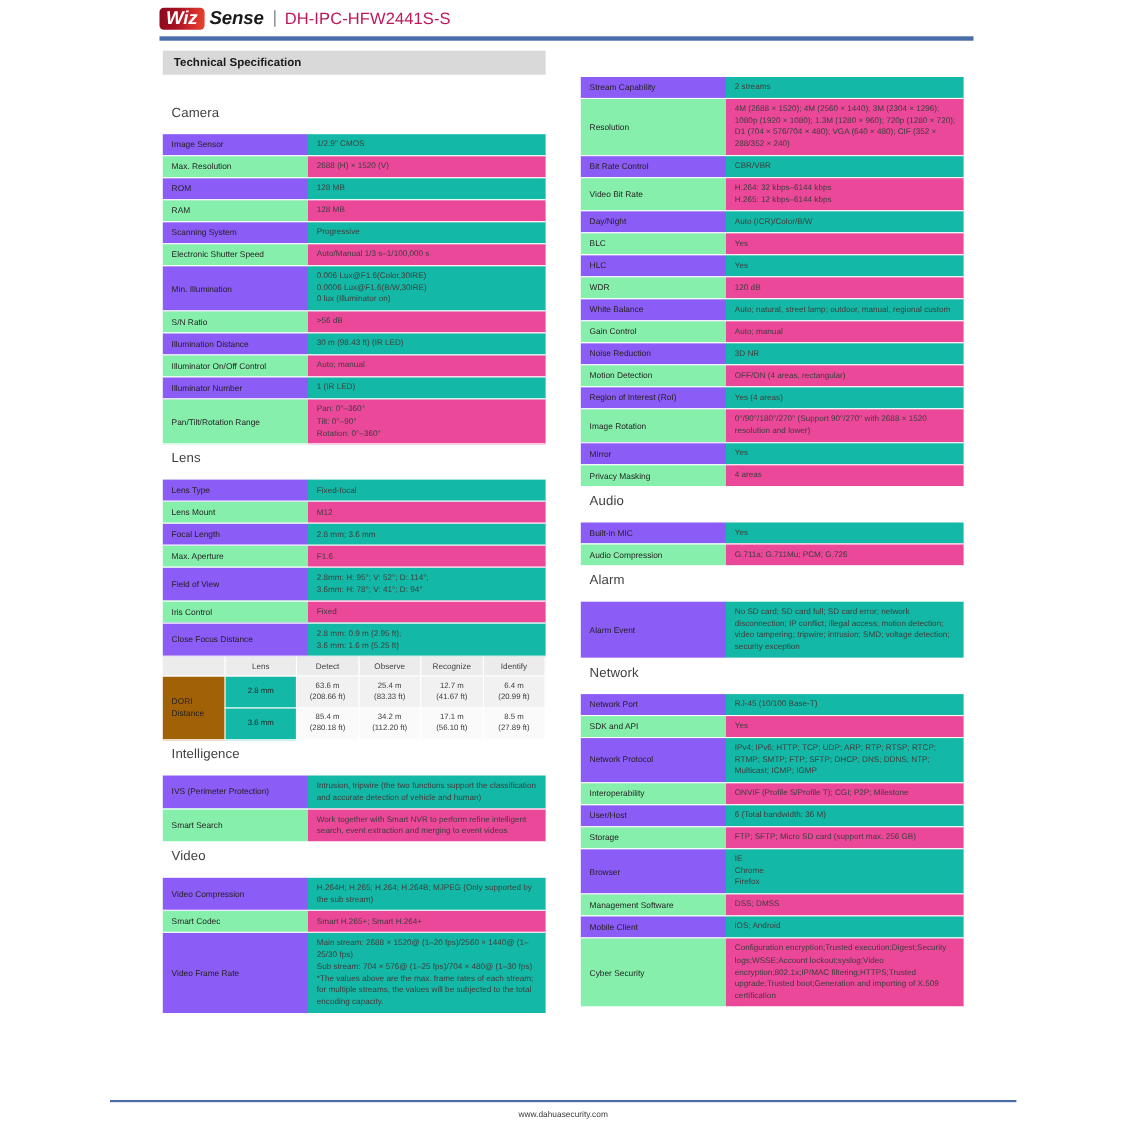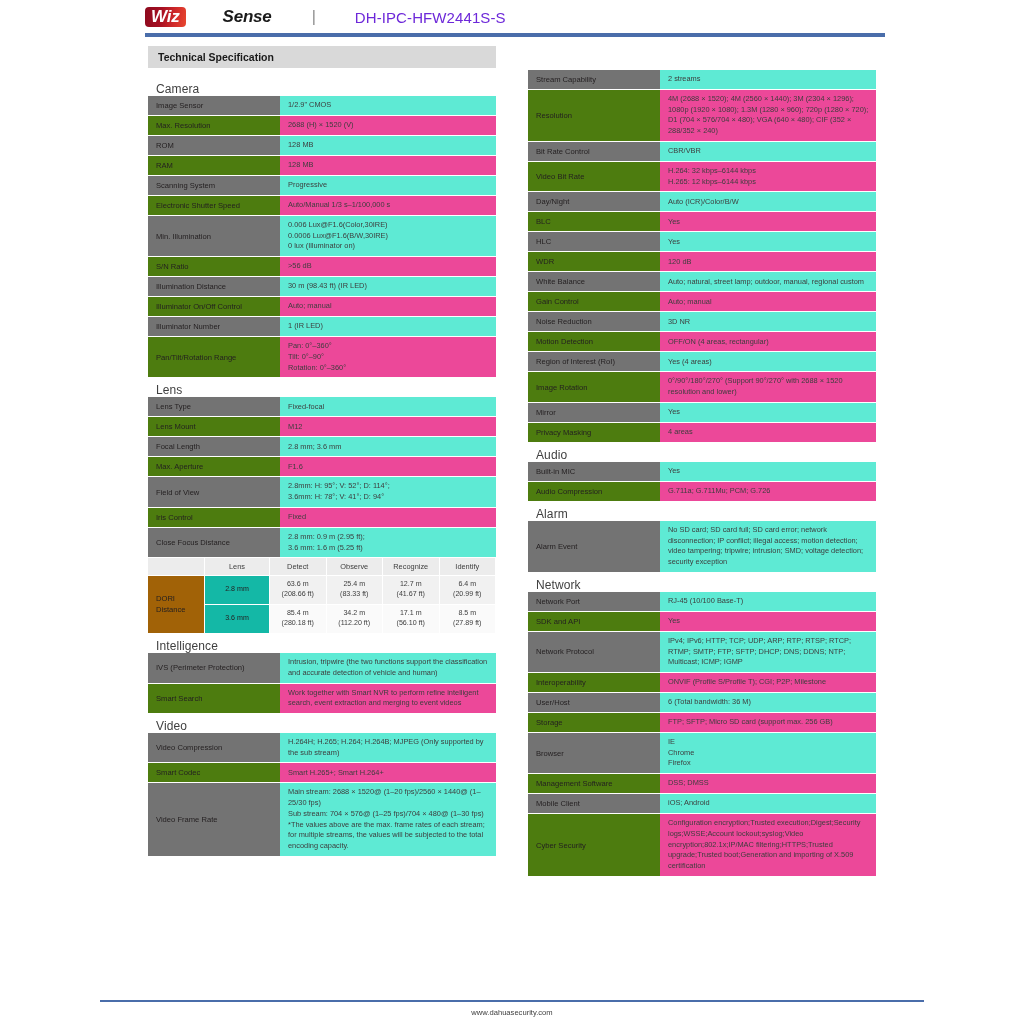--- a/index.html
+++ b/index.html
@@ -8,80 +8,80 @@
     background:#ffffff;
     font-family:"Liberation Sans", sans-serif;
     color:#231f20;
     overflow:hidden;
   }
   .page{position:relative;width:1024px;height:1024px;box-sizing:border-box;}
 
   
   .header{
     position:absolute;left:145px;top:4px;width:740px;height:26px;
-    display:flex;align-items:center;gap:32px;
+    display:flex;align-items:center;
   }
   .wiz-badge{
     display:inline-block;
     background:linear-gradient(100deg,#8c0a1e 0%,#a50f22 38%,#d12b2a 72%,#e8472f 100%);
     color:#ffffff;
     font-style:italic;font-weight:bold;font-size:17px;
     padding:1px 6px 2px 6px;
     border-radius:4px;
     line-height:1.05;
     letter-spacing:-0.2px;
   }
   .sense{
     font-style:italic;font-weight:bold;font-size:17px;color:#1a1a1a;
     margin-left:5px;letter-spacing:-0.2px;
   }
   .hdr-sep{color:#8c8c8c;font-size:16px;margin:0 7px 0 8px;font-weight:300;}
-  .model{font-size:15px;color:#6d28d9;letter-spacing:0.1px;}
+  .model{font-size:15px;color:#be185d;letter-spacing:0.1px;}
 
   .blue-bar{
     position:absolute;left:145px;top:33px;width:740px;height:4px;
     background:#4a6daa;
   }
 
   
   .col{position:absolute;top:46px;width:348px;}
   .col-left{left:148px;}
   .col-right{left:528px;}
 
   .spec-banner{
     background:#d9d9d9;
     font-weight:bold;font-size:10.5px;
     padding:5px 8px 5px 10px;
     color:#1a1a1a;
-    margin-bottom:9px;
+    margin-bottom:22px;
   }
   .spacer-banner{height:24px;}
 
   .sec-title{
     font-size:12px;color:#3f3f3f;font-weight:400;
-    padding:5px 0 0 8px;letter-spacing:0.1px;
+    padding:5px 0 13px 8px;letter-spacing:0.1px;
   }
 
   table.spec{
     width:100%;border-collapse:collapse;table-layout:fixed;
     font-size:7.4px;
   }
   table.spec td{
     vertical-align:middle;
     padding:4px 6px 4px 8px;
     line-height:1.45;
     border-bottom:1px solid #ffffff;
     word-wrap:break-word;
   }
   td.k{width:118px;color:#231f20;font-size:7.6px;}
   td.v{color:#3d3d3d;}
-  tr.odd td{background:#5eead4;}
+  tr.odd td{background:#14b8a6;}
   tr.even td{background:#ec4899;}
-  tr.odd td.k{background:#737373;}
-  tr.even td.k{background:#4d7c0f;}
+  tr.odd td.k{background:#8b5cf6;}
+  tr.even td.k{background:#86efac;}
 
   
   table.dori{
     width:100%;border-collapse:collapse;table-layout:fixed;
     font-size:7.1px;text-align:center;
   }
   table.dori td{
     padding:4px 2px;border-bottom:1px solid #ffffff;border-right:1px solid #ffffff;
     line-height:1.4;color:#3d3d3d;vertical-align:middle;
   }

